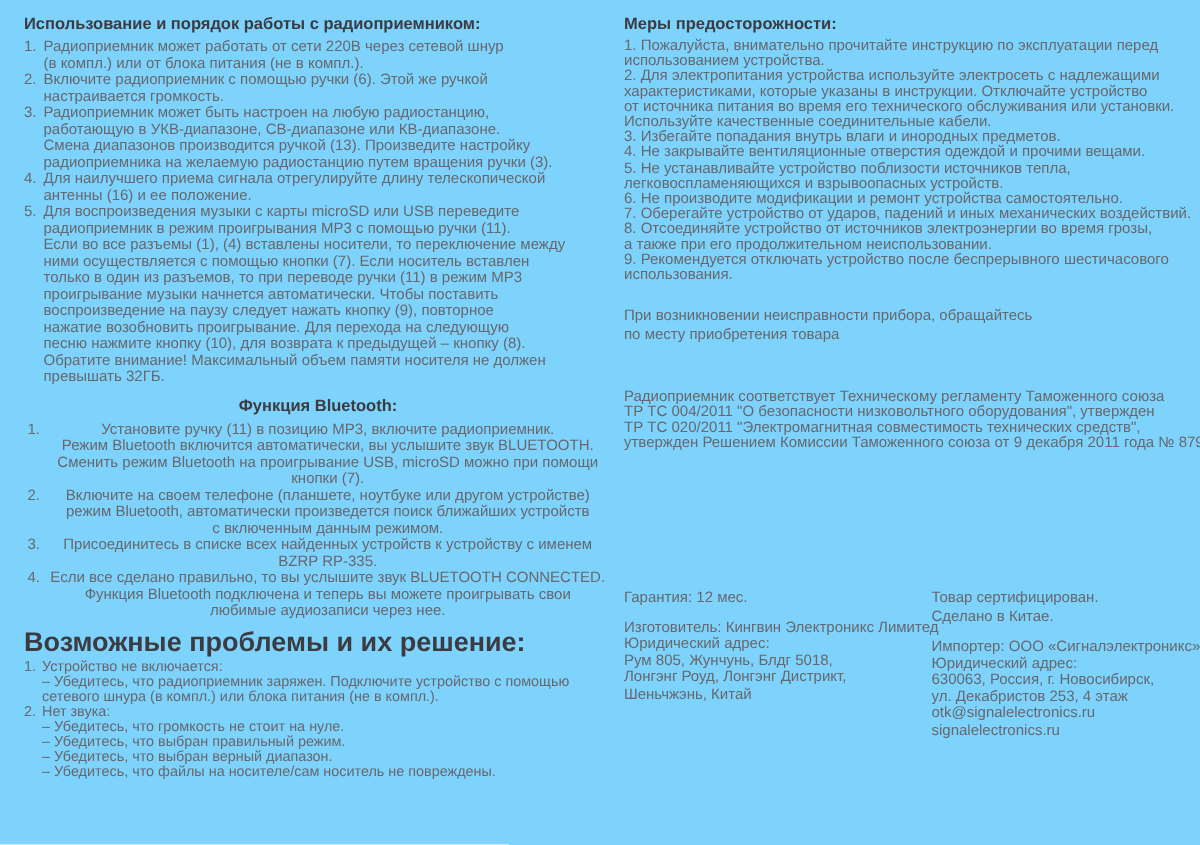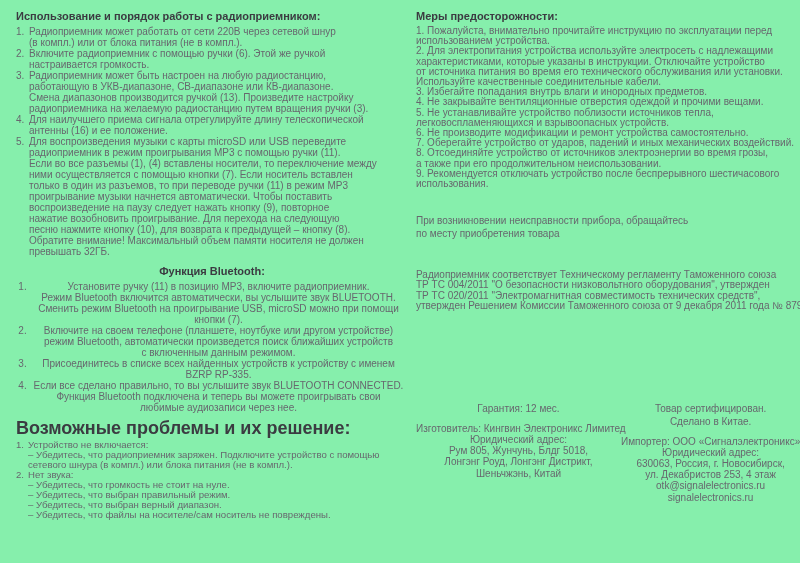--- a/index.html
+++ b/index.html
@@ -6,21 +6,21 @@
     margin: 0;
     padding: 0;
     background: #ffffff;
     width: 800px;
     height: 563px;
     overflow: hidden;
     font-family: "Liberation Sans", "DejaVu Sans", sans-serif;
     color: var(--body-color, #67676e);
     -webkit-font-smoothing: antialiased;
   }
-  .page { position: relative; width: 800px; height: 563px; background: #86efac; }
+  .page { position: relative; width: 800px; height: 563px; background: #7dd3fc; }
 
   .col { position: absolute; top: 10px; }
   .col-left  { left: 16px;  width: 392px; }
   .col-right { left: 416px; width: 380px; }
 
   h2.sec-heading {
     margin: 0 0 3px 0;
     font-size: 11px;
     line-height: 13px;
     font-weight: bold;
@@ -41,29 +41,29 @@
   .section-bluetooth { margin-top: 8px; text-align: center; }
   .section-problems .ln { font-size: 9.6px; line-height: 10px; }
 
   .li { display: flex; align-items: flex-start; }
   .num { flex: none; width: 13px; }
   .section-problems .num { width: 12px; }
   .txt { flex: 1 1 auto; min-width: 0; }
 
   
   .col-right .ln { font-size: 10px; line-height: 10.2px; white-space: nowrap; }
-  .service-note { margin-top: 26px; }
+  .service-note { margin-top: 16px; }
   .service-note .ln { line-height: 12.5px; }
   .certification { margin-top: 30px; }
 
   .info-grid { margin-top: 92px; display: flex; }
   .info-col-left  { width: 205px; flex: none; }
   .info-col-right { flex: 1 1 auto; }
   .blk { margin-bottom: 7px; }
-  .blk .ln { line-height: 11.2px; text-align: center; }
+  .blk .ln { line-height: 11.2px; }
   .blk:first-child .ln { line-height: 12.8px; }
 </style>
 </head>
 <body style="background: rgb(255, 255, 255);">
 
 <div class="page">
 
   <div class="col col-left">
 
     <section class="section-usage">

